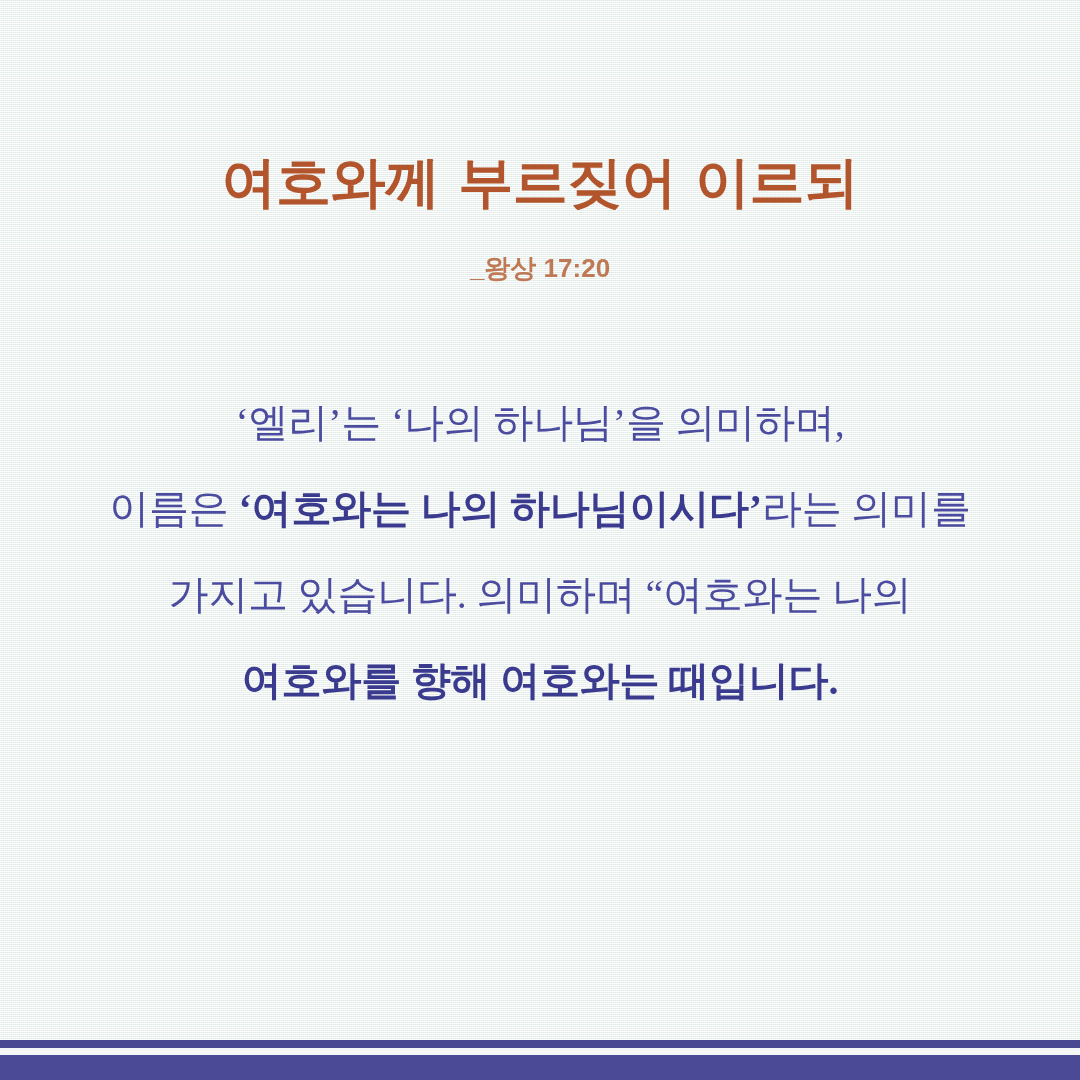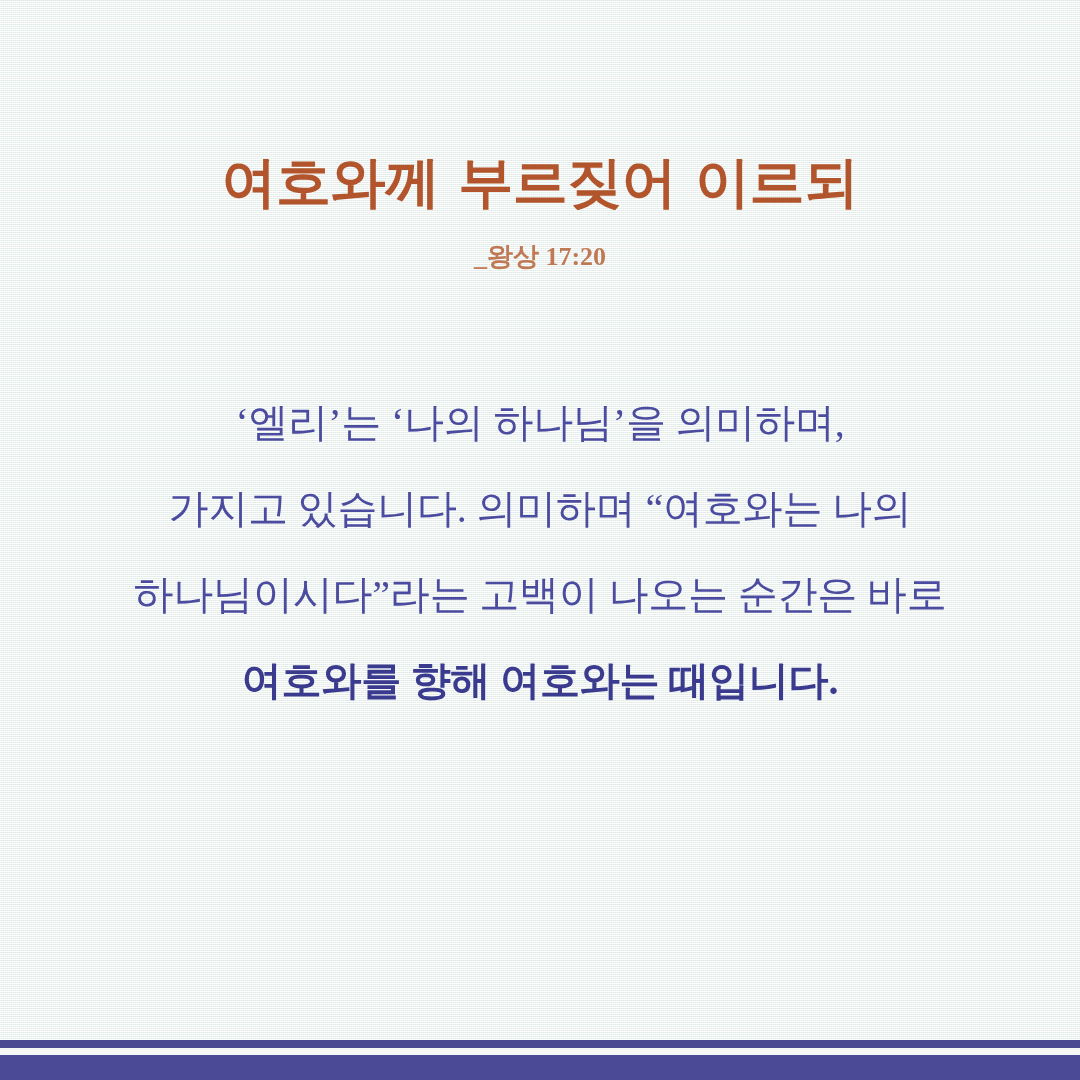--- a/index.html
+++ b/index.html
@@ -58,23 +58,23 @@
     font-family: "DejaVu Sans", "Liberation Sans", sans-serif;
     font-weight: 700;
     font-size: 55px;
     line-height: 1.12;
     letter-spacing: -0.5px;
     color: #b2552c;
     white-space: nowrap;
   }
 
   .reference {
-    margin: 0;
+    margin: 12px;
     padding-top: 25px;
-    font-family: Liberation Serif, serif;
+    font-family: Liberation Sans, sans-serif;
     font-weight: 700;
     font-size: 26px;
     letter-spacing: 0px;
     color: #bf7a55;
   }
 
   
   .body-block {
     position: absolute;
     top: 380px;
@@ -154,28 +154,28 @@
     <p class="reference">_왕상 17:20</p>
   </div>
 
   <div class="body-block">
 
     <span class="line">
       <span class="reg">‘엘리’는 ‘나의 하나님’을 의미하며,</span>
     </span>
 
 
+    <span class="line">
+      <span class="reg">이름은 </span><span class="bold">‘여호와는 나의 하나님이시다’</span><span class="reg">라는 의미를</span>
+    </span>
 
     <span class="line">
       <span class="reg">가지고 있습니다. 의미하며 “여호와는 나의</span>
     </span>
 
-    <span class="line">
-      <span class="reg">하나님이시다”라는 고백이 나오는 순간은 바로</span>
-    </span>
 
     <span class="line all-bold">
       <span class="bold">여호와를 향해 여호와는 때입니다.</span>
     </span>
 
   </div>
 
   <div class="footer-bars">
     <div class="bar-thin"></div>
     <div class="bar-gap"></div>

